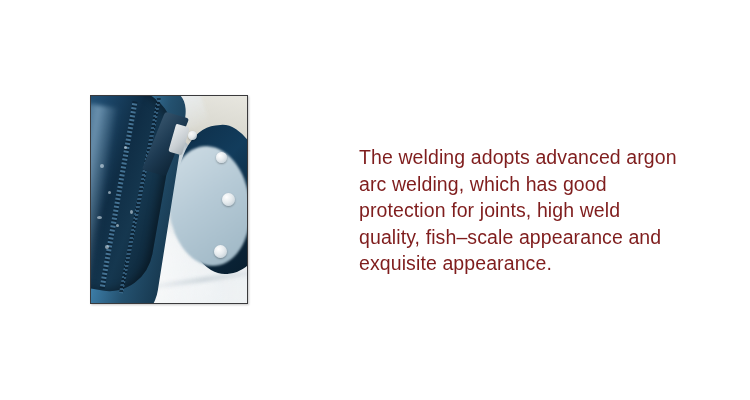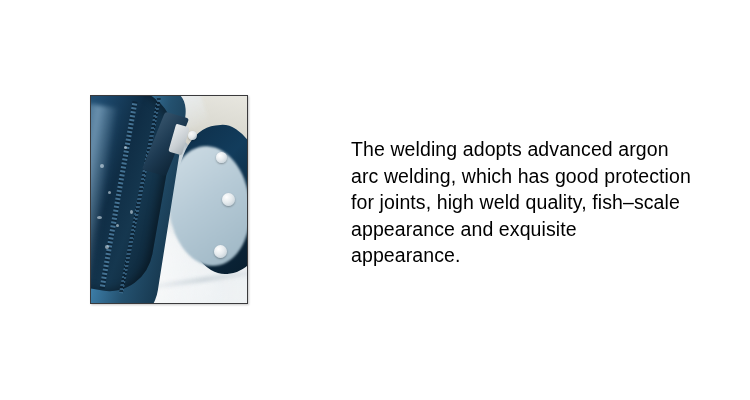--- a/index.html
+++ b/index.html
@@ -251,25 +251,25 @@
   .s7 { left: 25%; top: 55%; width: 3px; height: 4px; }
 
   
   .copy {
     position: absolute;
     left: 351px;
     top: 136px;
     width: 340px;
   }
   .copy p {
-    margin: 0;
+    margin: 8px;
     font-family: "Liberation Sans", sans-serif;
     font-size: 19.5px;
     line-height: 26.5px;
-    color: #000000;
+    color: #7f1d1d;
     letter-spacing: 0.1px;
     white-space: pre-line;
   }
 </style>
 </head>
 <body style="background: rgb(255, 255, 255);">
 
 <div class="panel">
 
   <div class="photo-frame">

